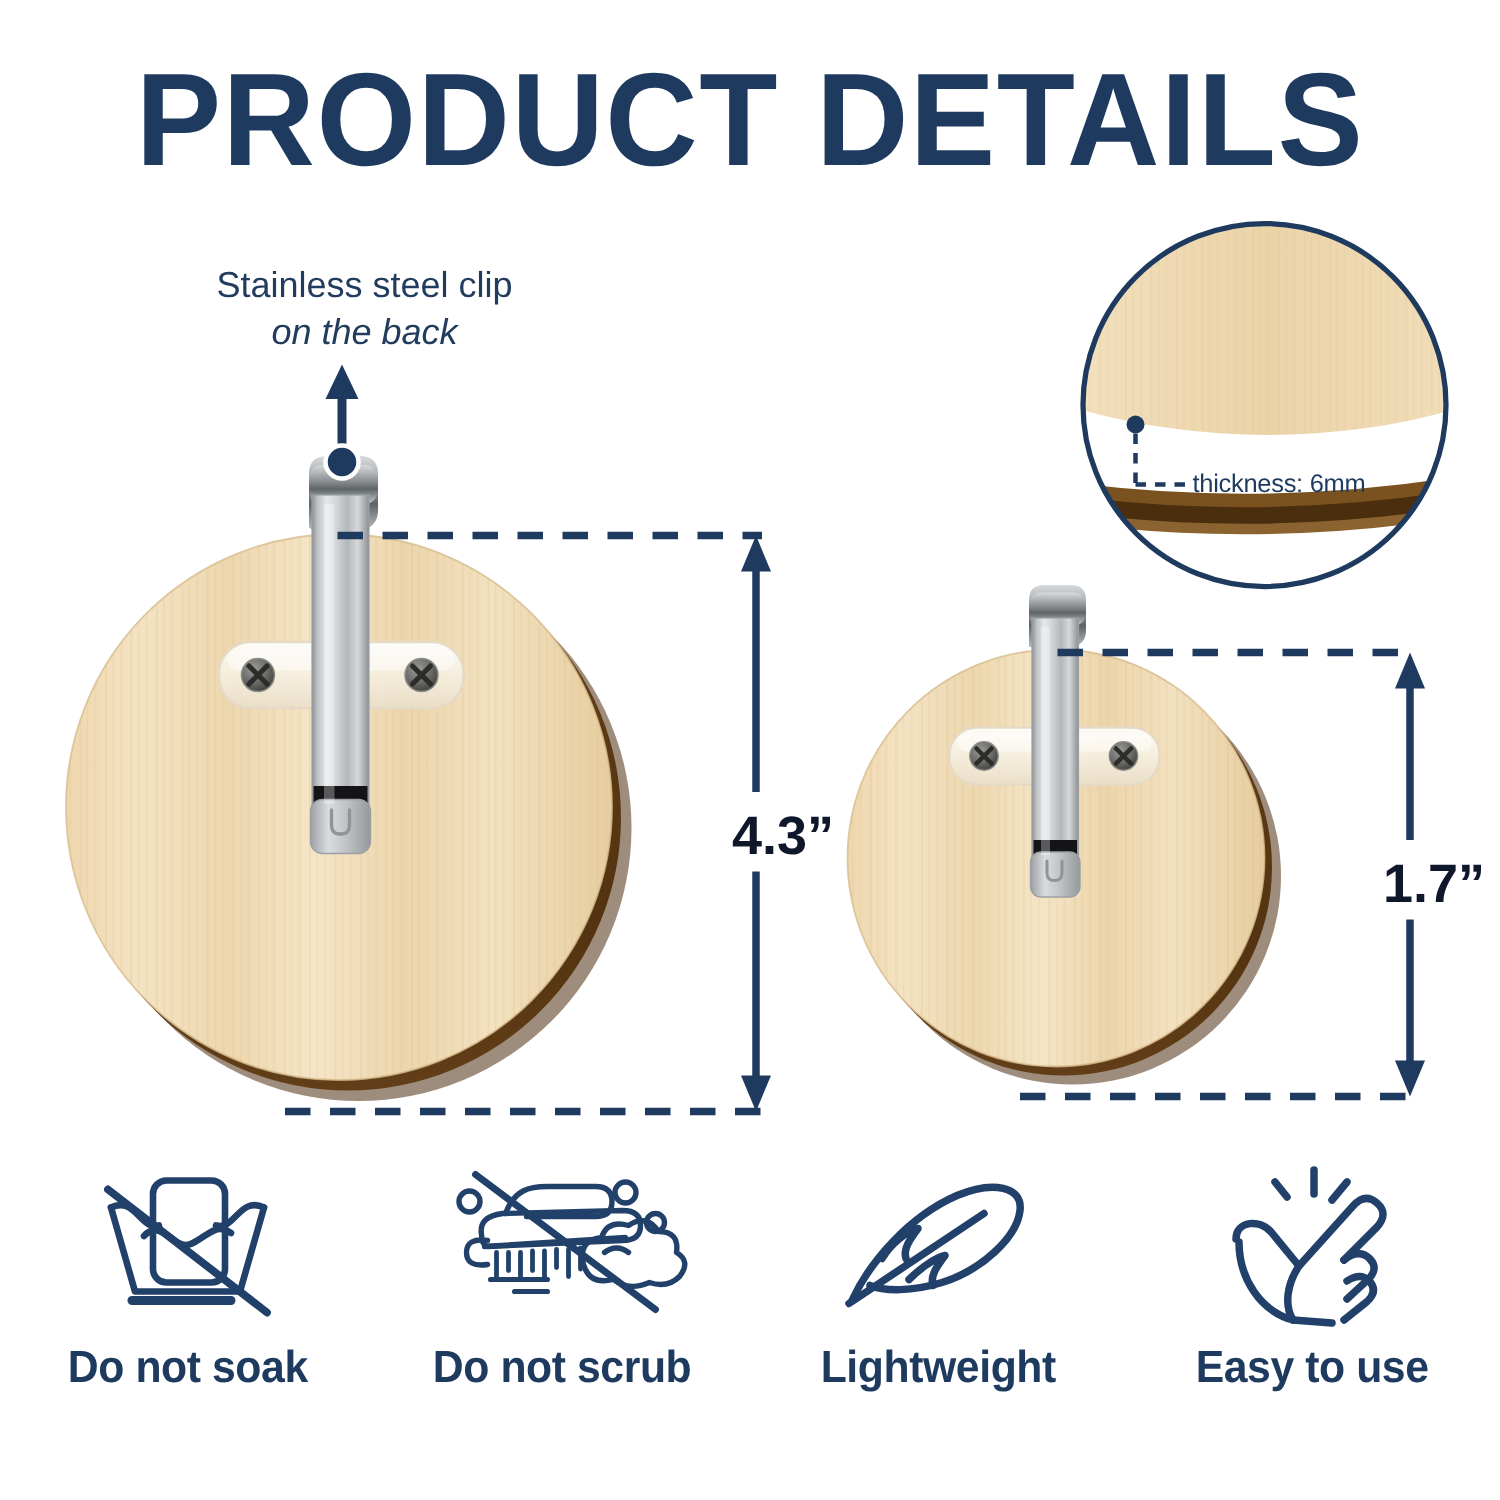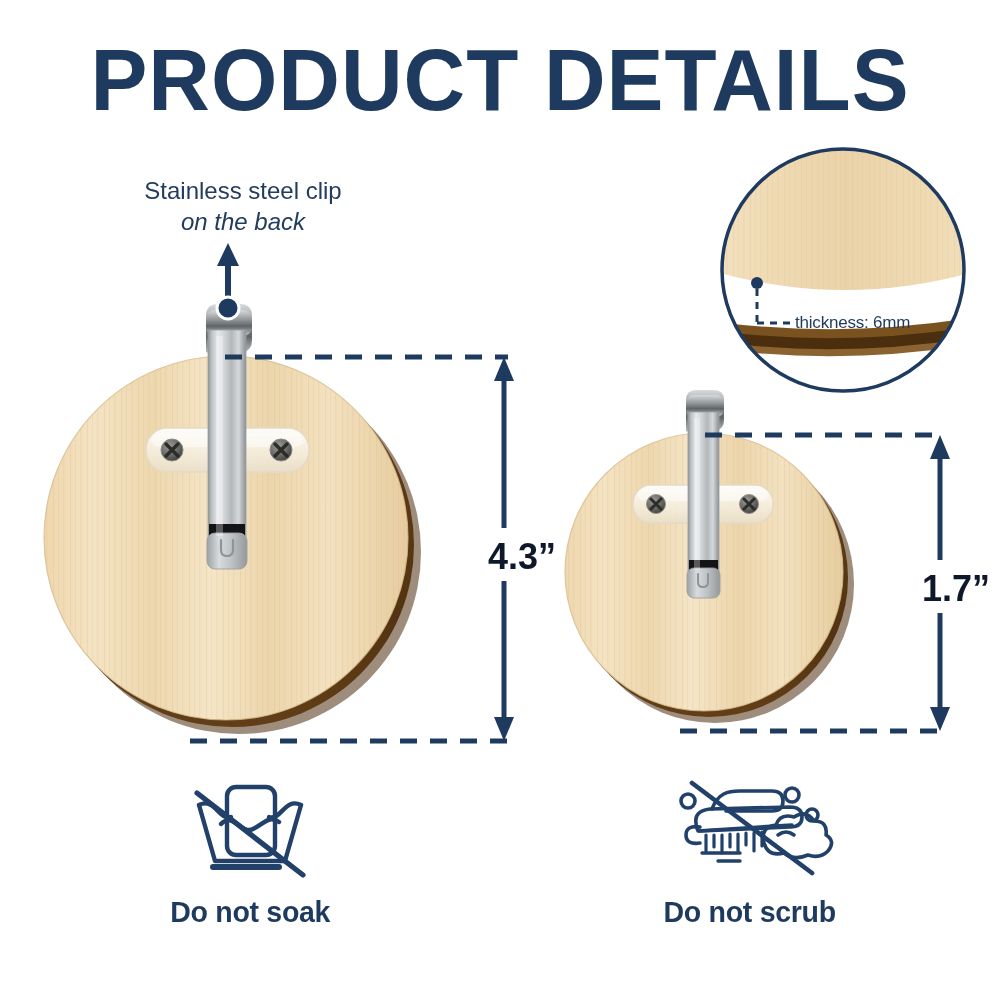--- a/index.html
+++ b/index.html
@@ -381,16 +381,54 @@
             <circle cx="126" cy="18" r="7"></circle>
             <circle cx="146" cy="38" r="6"></circle>
 
             <path d="M26 6 L146 96" stroke-width="4.6"></path>
           </g>
         </svg>
       </div>
       <div class="feature-label">Do not scrub</div>
     </div>
 
-
+    <div class="feature">
+      <div class="feature-icon">
+        <svg width="150" height="104" viewBox="0 0 150 104">
+          <g fill="none" stroke="#22416A" stroke-width="5" stroke-linecap="round" stroke-linejoin="round">
+
+            <path d="M18 90 C 30 64, 56 34, 88 20 C 112 10, 132 14, 130 30
+                     C 128 48, 104 70, 78 78 C 58 84, 40 84, 30 80"></path>
+
+            <path d="M56 76 C 62 70, 72 62, 80 60 C 74 68, 70 74, 72 80"></path>
+
+            <path d="M38 62 C 44 52, 54 44, 62 42 C 56 50, 52 56, 54 62"></path>
+
+            <path d="M16 92 L106 32"></path>
+          </g>
+        </svg>
+      </div>
+      <div class="feature-label">Lightweight</div>
+    </div>
+
+    <div class="feature">
+      <div class="feature-icon">
+        <svg width="150" height="110" viewBox="0 0 150 110">
+          <g fill="none" stroke="#22416A" stroke-width="5" stroke-linecap="round" stroke-linejoin="round">
+
+            <path d="M50 14 L58 24"></path>
+            <path d="M76 6 L76 22"></path>
+            <path d="M98 14 L88 26"></path>
+
+            <path d="M24 52 C 24 40, 40 38, 48 48 L66 70 L102 30
+                     q8 -9 16 -2 q8 7 0 16 L96 66"></path>
+            <path d="M96 66 q10 -8 17 -1 q7 7 -2 15 L98 92"></path>
+            <path d="M98 80 q9 -6 15 0 q6 7 -2 14 L96 106"></path>
+            <path d="M66 70 C 58 82, 56 96, 62 106"></path>
+            <path d="M26 54 C 26 78, 40 100, 62 106 L88 108"></path>
+          </g>
+        </svg>
+      </div>
+      <div class="feature-label">Easy to use</div>
+    </div>
 
   </div>
 </div>
 
 </body></html>

